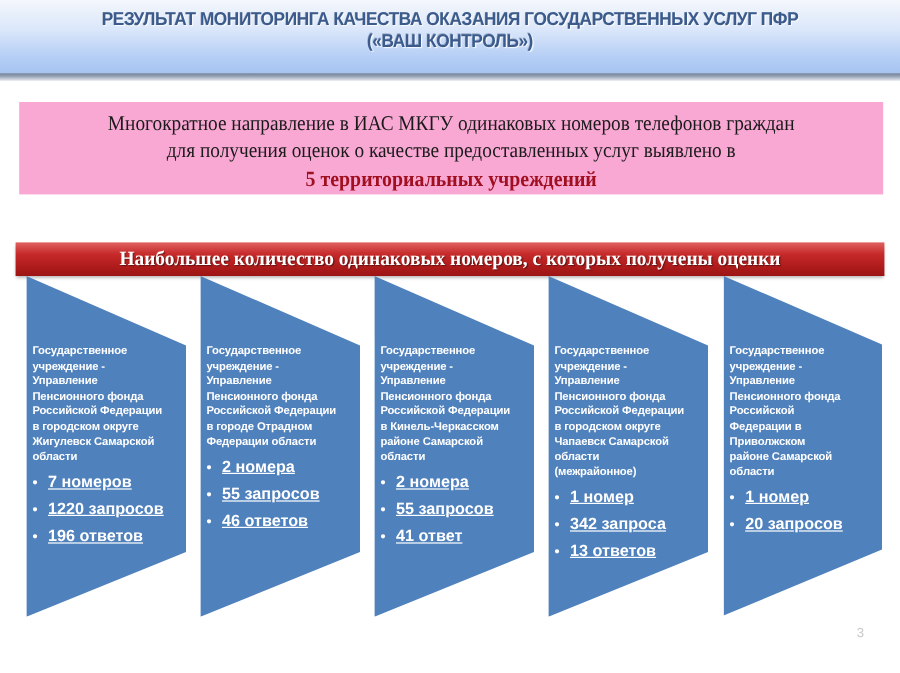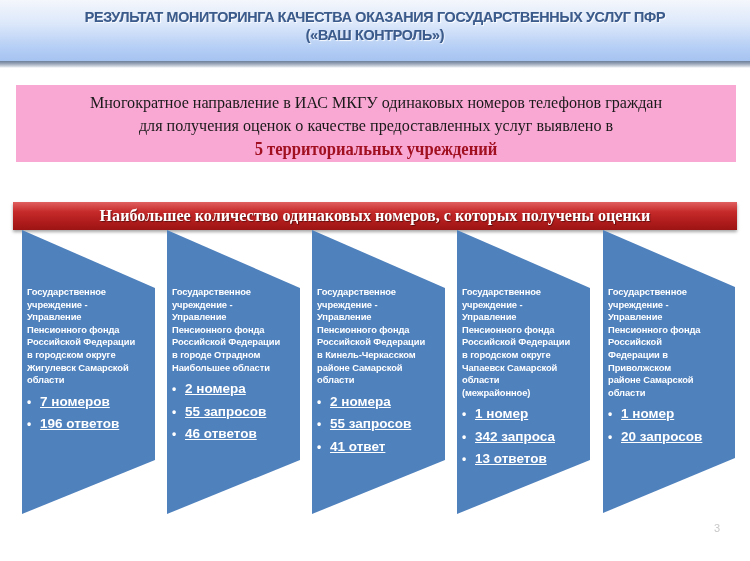--- a/index.html
+++ b/index.html
@@ -96,38 +96,39 @@
       <div>учреждение -</div>
       <div>Управление</div>
       <div>Пенсионного фонда</div>
       <div>Российской Федерации</div>
       <div>в городском округе</div>
       <div>Жигулевск Самарской</div>
       <div>области</div>
     </div>
     <ul class="stats">
       <li><span class="bullet">•</span><span>7 номеров</span></li>
+      <li><span class="bullet">•</span><span>1220 запросов</span></li>
       <li><span class="bullet">•</span><span>196 ответов</span></li>
     </ul>
   </div>
 </div>
 
 <div class="chevron" style="left:167px;">
   <svg width="133" height="284" viewBox="0 0 133 284">
     <polygon points="0,0 133,58 133,230 0,284" fill="#4f81bd"></polygon>
   </svg>
   <div class="content">
     <div class="org-text">
       <div>Государственное</div>
       <div>учреждение -</div>
       <div>Управление</div>
       <div>Пенсионного фонда</div>
       <div>Российской Федерации</div>
       <div>в городе Отрадном</div>
-      <div>Наибольшее области</div>
+      <div>Федерации области</div>
     </div>
     <ul class="stats">
       <li><span class="bullet">•</span><span>2 номера</span></li>
       <li><span class="bullet">•</span><span>55 запросов</span></li>
       <li><span class="bullet">•</span><span>46 ответов</span></li>
     </ul>
   </div>
 </div>
 
 <div class="chevron" style="left:312px;">

